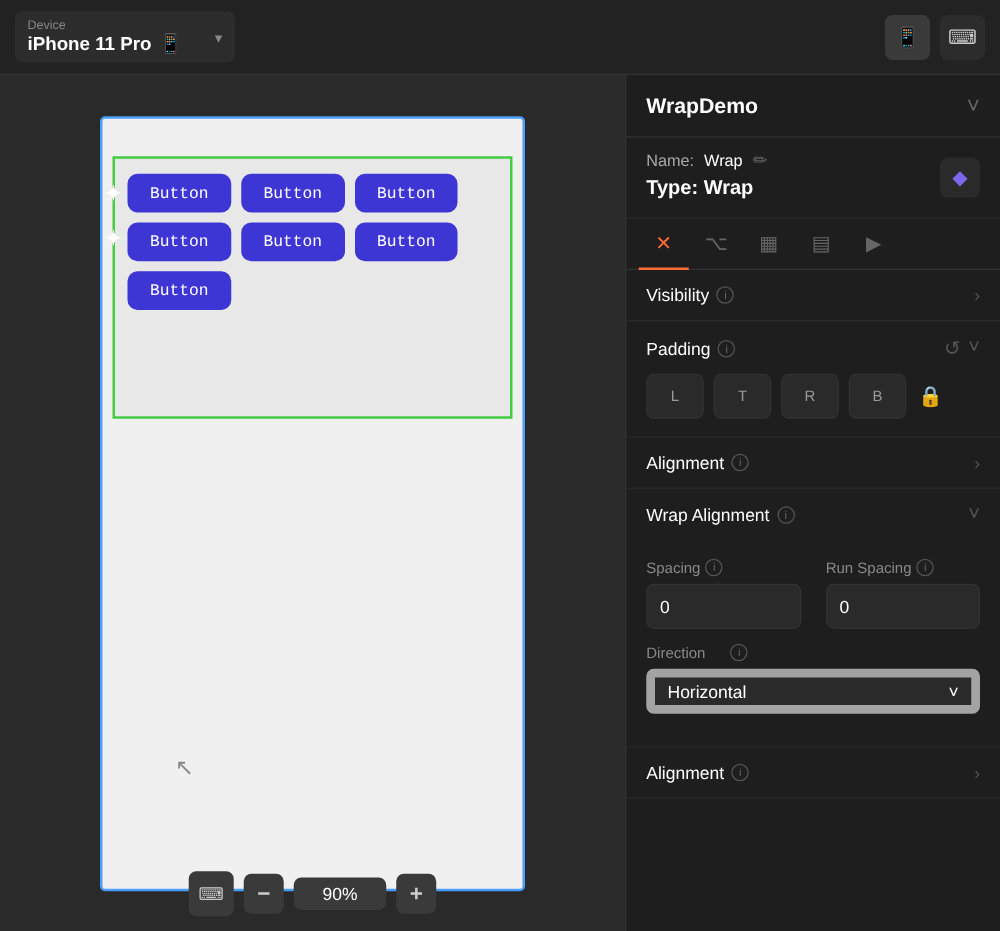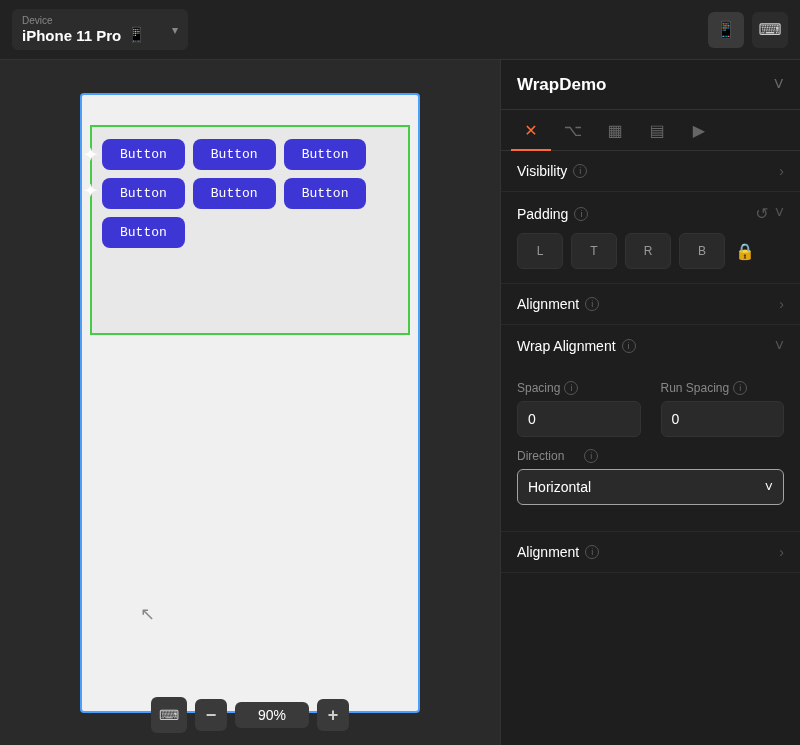--- a/index.html
+++ b/index.html
@@ -434,21 +434,21 @@
       gap: 20px;
       font-size: 12px;
       color: #888;
       margin-bottom: 6px;
     }
 
     .direction-dropdown {
       width: 100%;
       height: 36px;
       background: #2a2a2a;
-      border: 1px solid #a3a3a3;
+      border: 7px solid #a3a3a3;
       border-radius: 6px;
       color: #fff;
       font-size: 14px;
       padding: 0 10px;
       display: flex;
       align-items: center;
       justify-content: space-between;
       cursor: pointer;
     }
 
@@ -525,20 +525,32 @@
     </div>
   </div>
 
   <div class="right-panel">
 
     <div class="panel-header">
       <span class="panel-title">WrapDemo</span>
       <span style="color:#666;font-size:18px;cursor:pointer;">˅</span>
     </div>
 
+    <div class="panel-meta">
+      <div class="meta-name">
+        <span>Name:</span>
+        <span class="value">Wrap</span>
+        <span class="meta-edit-icon">✏</span>
+      </div>
+      <div class="meta-type">
+        <span>Type:</span>
+        <span>Wrap</span>
+      </div>
+      <div class="diamond-icon">◆</div>
+    </div>
 
     <div class="tab-bar">
       <div class="tab-item active">
         <span>✕</span>
       </div>
       <div class="tab-item">
         <span>⌥</span>
       </div>
       <div class="tab-item">
         <span>▦</span>

